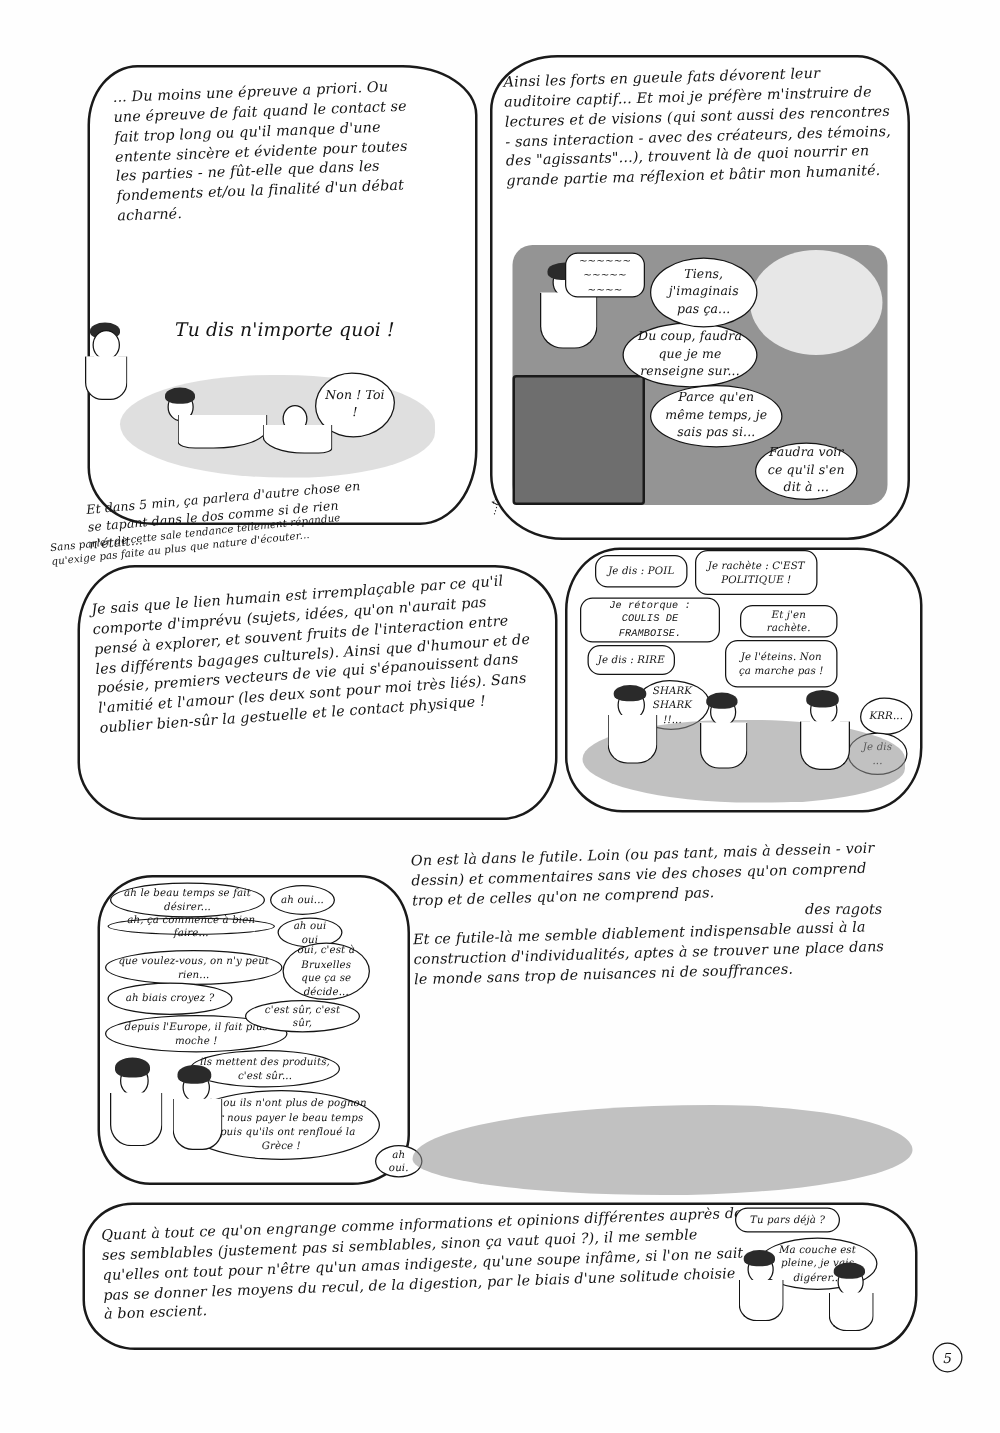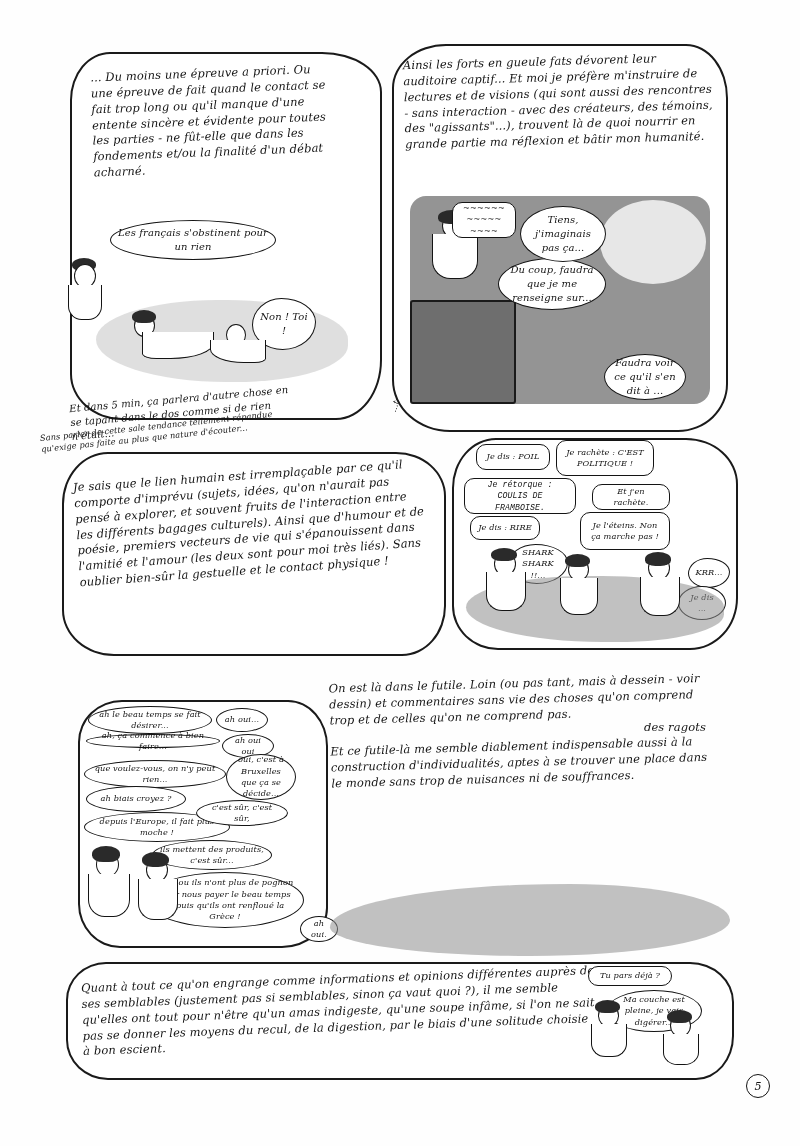--- a/index.html
+++ b/index.html
@@ -132,24 +132,24 @@
 <body>
 
 <div class="page">
 
   <div class="panel blob" style="left:70px; top:52px; width:312px; height:368px; border-radius: 40px 60px 46px 52px / 48px 40px 60px 46px;"></div>
 
   <div class="txt hand hand-sm" style="left:92px; top:66px; width:236px; transform: rotate(-2.2deg);">... Du moins une épreuve a priori. Ou une épreuve de fait quand le contact se fait trop long ou qu'il manque d'une entente sincère et évidente pour toutes les parties - ne fût-elle que dans les fondements et/ou la finalité d'un débat acharné.</div>
 
   <div class="wash-light wash" style="left:96px; top:300px; width:252px; height:82px; border-radius:50% 50% 46% 54%;"></div>
 
-  <div class="bubble hand hand-xs" style="left:110px; top:220px; width:166px; height:40px;">
-    <span>Les français s'obstinent pour un rien</span>
-  </div>
-
+
+  <div class="txt hand" style="left:140px; top:254px; width:190px; font-size:15px;">
+    <span>Tu dis n'importe quoi !</span>
+  </div>
 
   <div class="bubble bubble-burst hand hand-xs" style="left:252px; top:298px; width:64px; height:52px;">
     <span>Non ! Toi !</span>
   </div>
 
   <div class="fig" style="left:66px; top:258px; width:40px; height:62px;">
     <div class="hair" style="left:6px; top:0; width:24px; height:13px;"></div>
     <div class="head" style="left:8px; top:6px; width:20px; height:22px;"></div>
     <div class="body-s" style="left:2px; top:27px; width:32px; height:34px;"></div>
   </div>
@@ -186,20 +186,23 @@
   </div>
 
   <div class="bubble hand hand-xs" style="left:498px; top:258px; width:108px; height:52px;">
     <span>Du coup, faudra que je me renseigne sur...</span>
   </div>
 
   <div class="bubble hand hand-xs" style="left:520px; top:206px; width:86px; height:56px;">
     <span>Tiens, j'imaginais pas ça...</span>
   </div>
 
+  <div class="bubble hand hand-xs" style="left:520px; top:308px; width:106px; height:50px;">
+    <span>Parce qu'en même temps, je sais pas si...</span>
+  </div>
 
   <div class="bubble hand hand-xs" style="left:604px; top:354px; width:82px; height:46px;">
     <span>Faudra voir ce qu'il s'en dit à ...</span>
   </div>
 
   <div class="panel blob3" style="left:62px; top:452px; width:384px; height:204px; border-radius: 46px 50px 44px 52px / 52px 44px 50px 46px;"></div>
 
   <div class="txt hand hand-sm" style="left:76px; top:468px; width:352px; transform: rotate(-4deg);">Je sais que le lien humain est irremplaçable par ce qu'il comporte d'imprévu (sujets, idées, qu'on n'aurait pas pensé à explorer, et souvent fruits de l'interaction entre les différents bagages culturels). Ainsi que d'humour et de poésie, premiers vecteurs de vie qui s'épanouissent dans l'amitié et l'amour (les deux sont pour moi très liés). Sans oublier bien-sûr la gestuelle et le contact physique !</div>
 
   <div class="panel blob3" style="left:452px; top:438px; width:286px; height:212px; border-radius: 44px 52px 48px 46px / 50px 46px 52px 44px;"></div>

